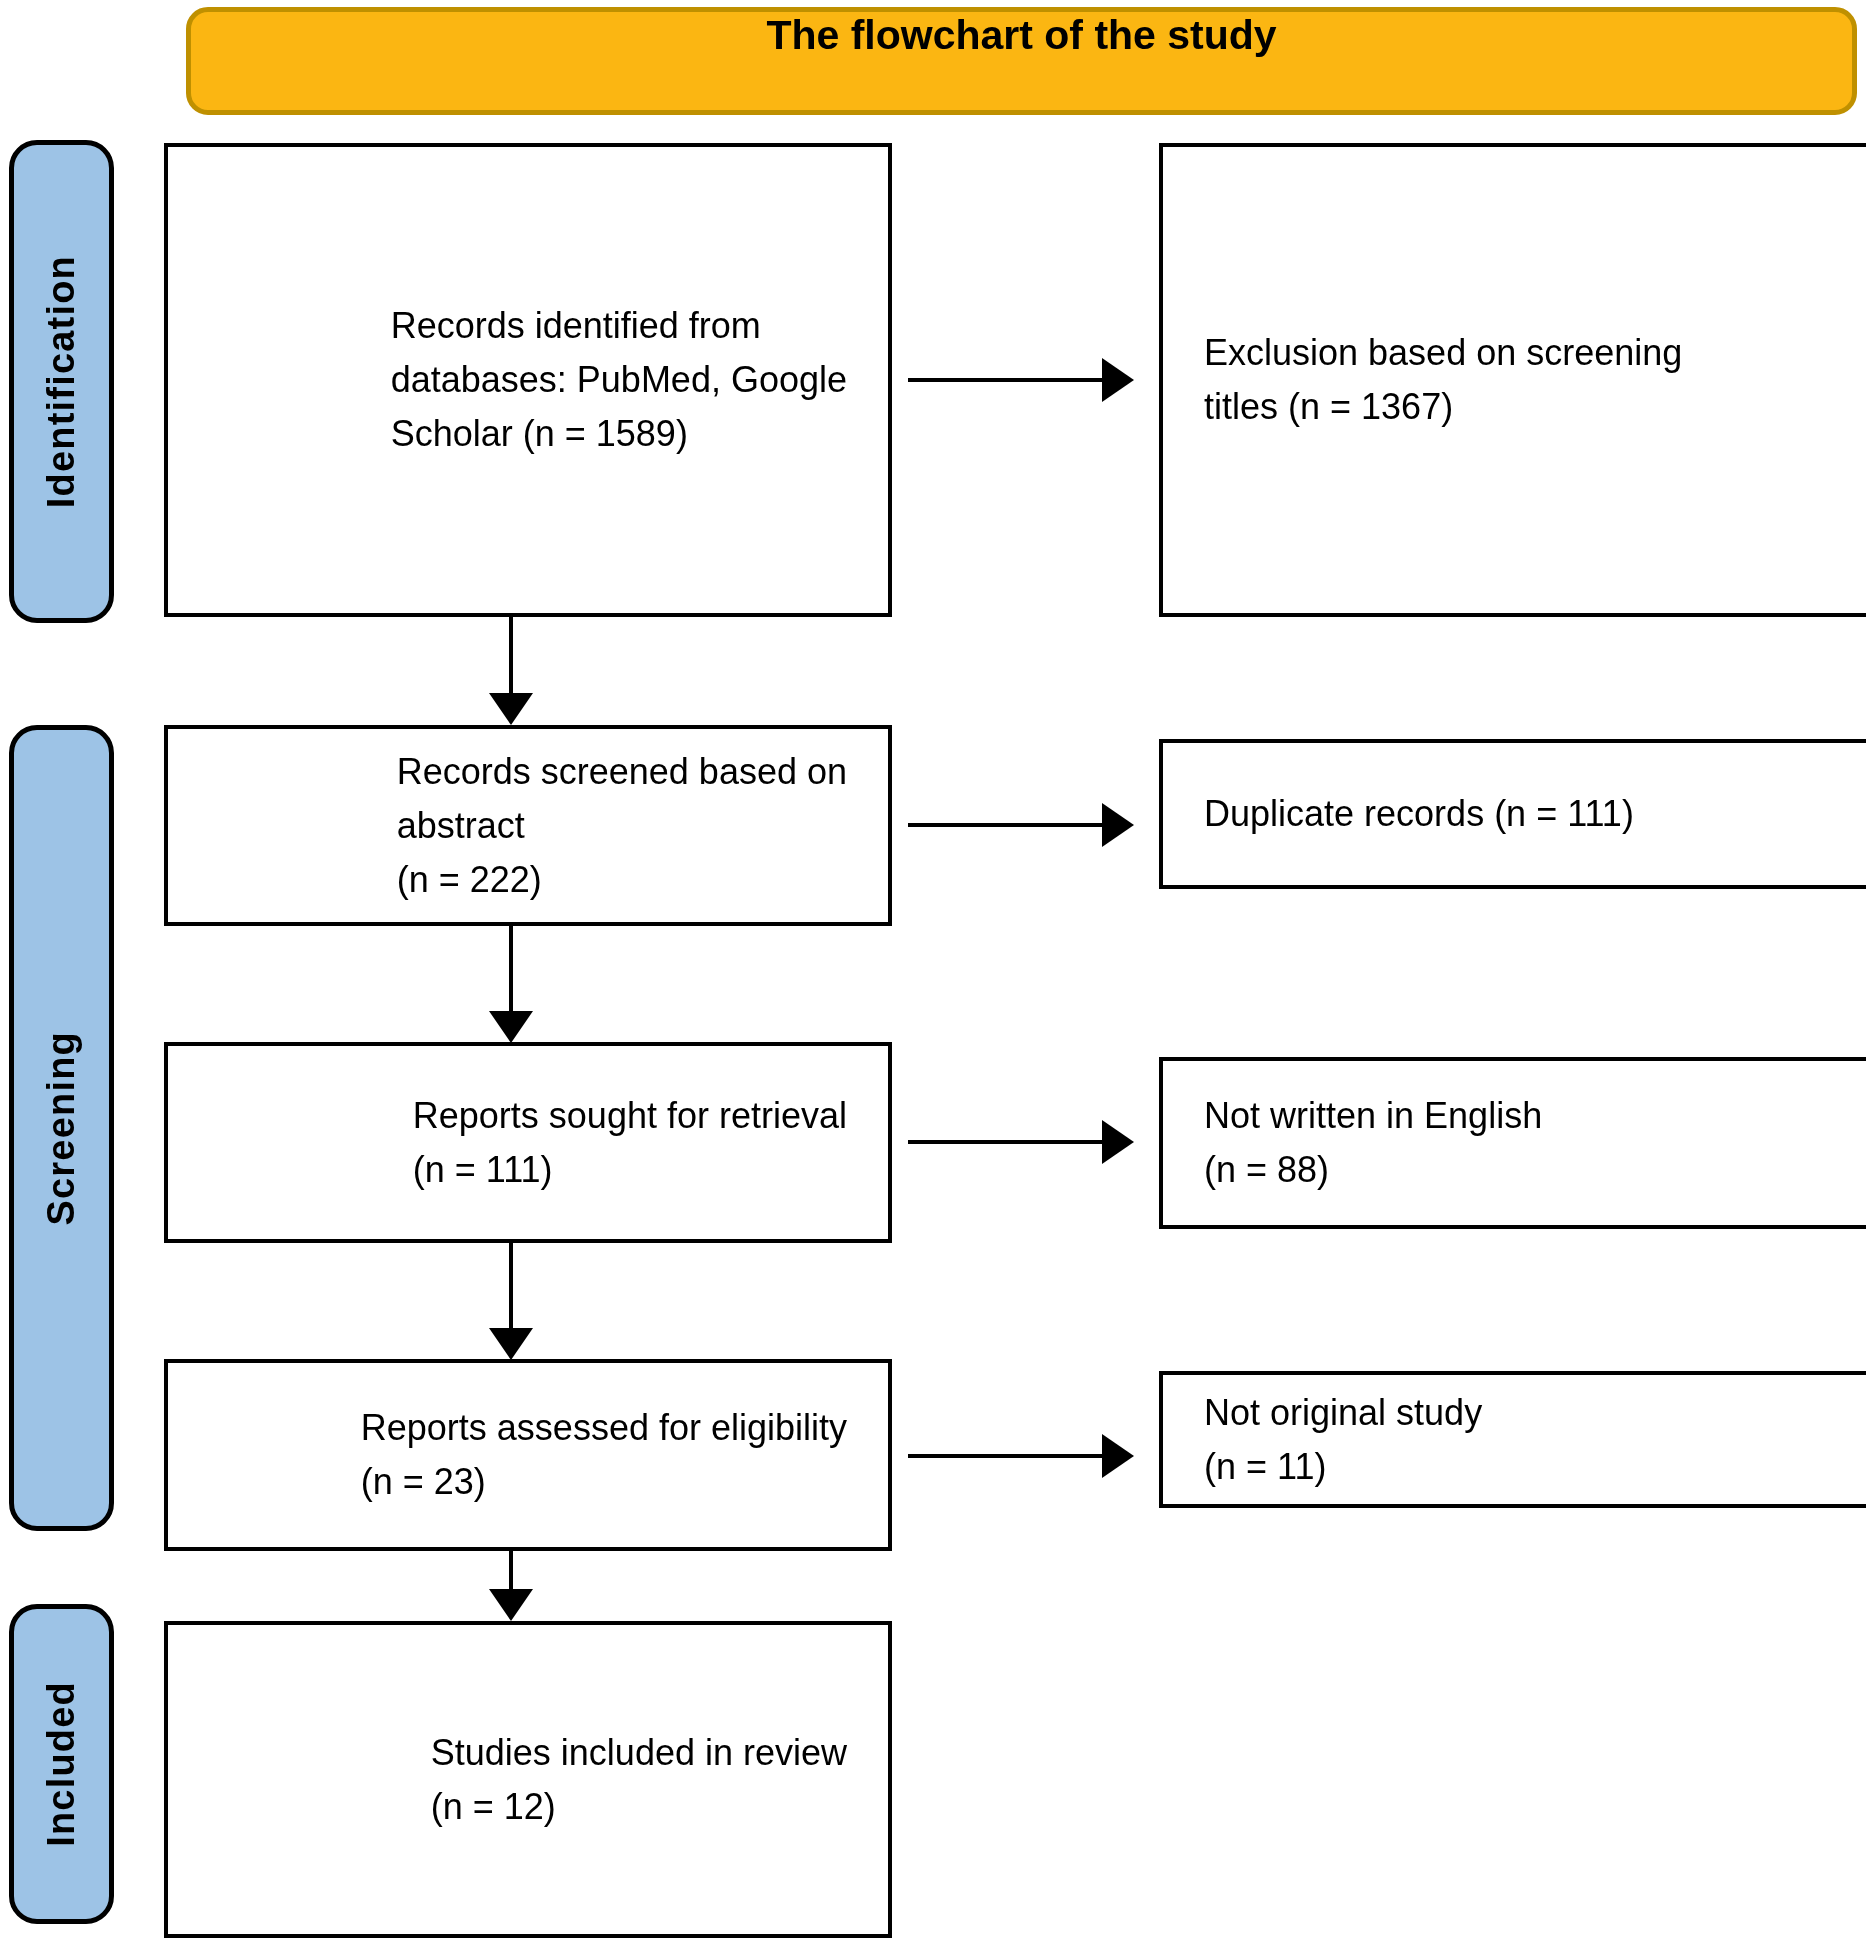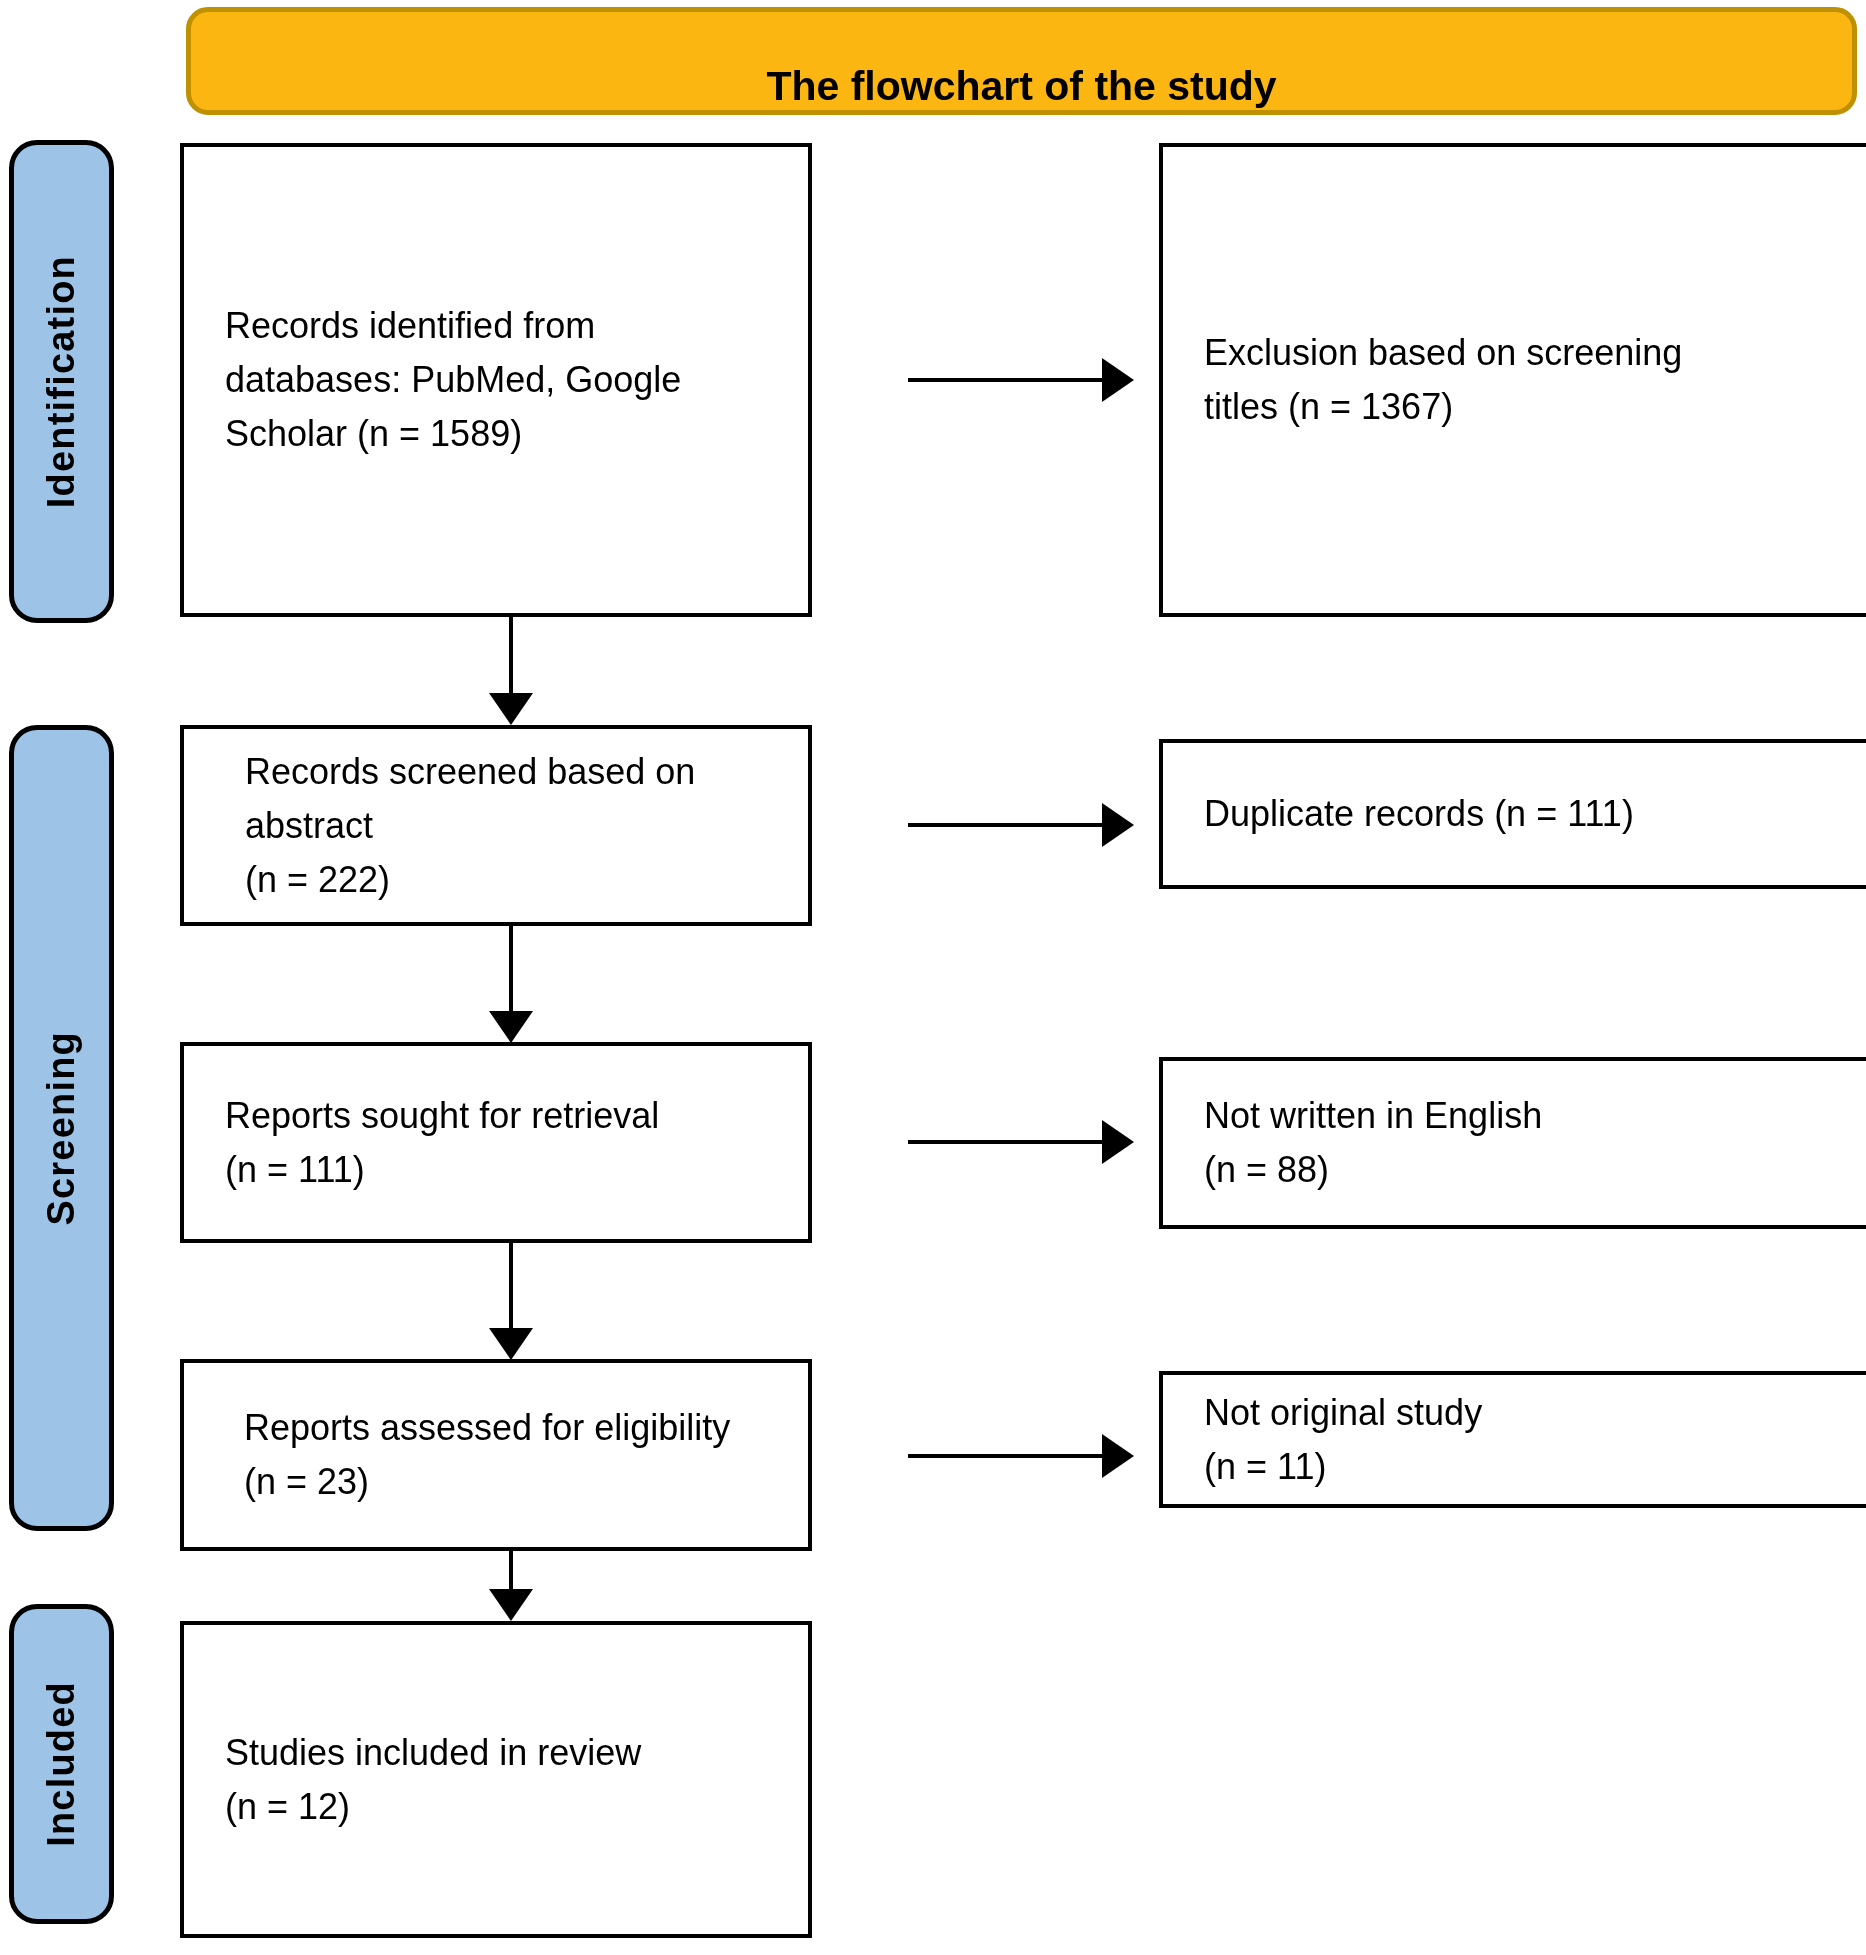--- a/index.html
+++ b/index.html
@@ -17,21 +17,21 @@
   }
 
   
   .banner {
     position: absolute;
     left: 186px; top: 7px;
     width: 1671px; height: 108px;
     background: var(--banner-fill, #FBB612);
     border: 5.8px solid var(--banner-border, #BF9000);
     border-radius: 22px;
-    display: flex; align-items: flex-end; justify-content: center;
+    display: flex; align-items: flex-start; justify-content: center;
     box-sizing: border-box;
   }
   .banner span {
     font-size: 41px;
     font-weight: bold;
     color: #000;
   }
 
   
   .stage {
@@ -63,21 +63,21 @@
     display: flex; align-items: center;
     box-sizing: border-box;
   }
   .box-text {
     font-size: 36px;
     line-height: 1.5;
     color: #000;
     white-space: pre-line;
     padding: 0 41px;
   }
-  .main-box { left: 180px;  width: 632px; }
+  .main-box { left: 164px;  width: 728px; justify-content: flex-end; }
   .side-box { left: 1135px; width: 725px; margin-left: 24px; }
   #box-a  { top: 143px;  height: 474px; }
   #box-b  { top: 725px; height: 201px; padding-left: 20px; }
   #box-c  { top: 1042px; height: 201px; }
   #box-d  { top: 1359px; height: 192px; padding-left: 19px; }
   #box-e  { top: 1621px; height: 317px; }
   #box-r1 { top: 143px;  height: 474px; }
   #box-r2 { top: 739px; height: 150px; }
   #box-r3 { top: 1057px; height: 172px; }
   #box-r4 { top: 1371px; height: 137px; }

